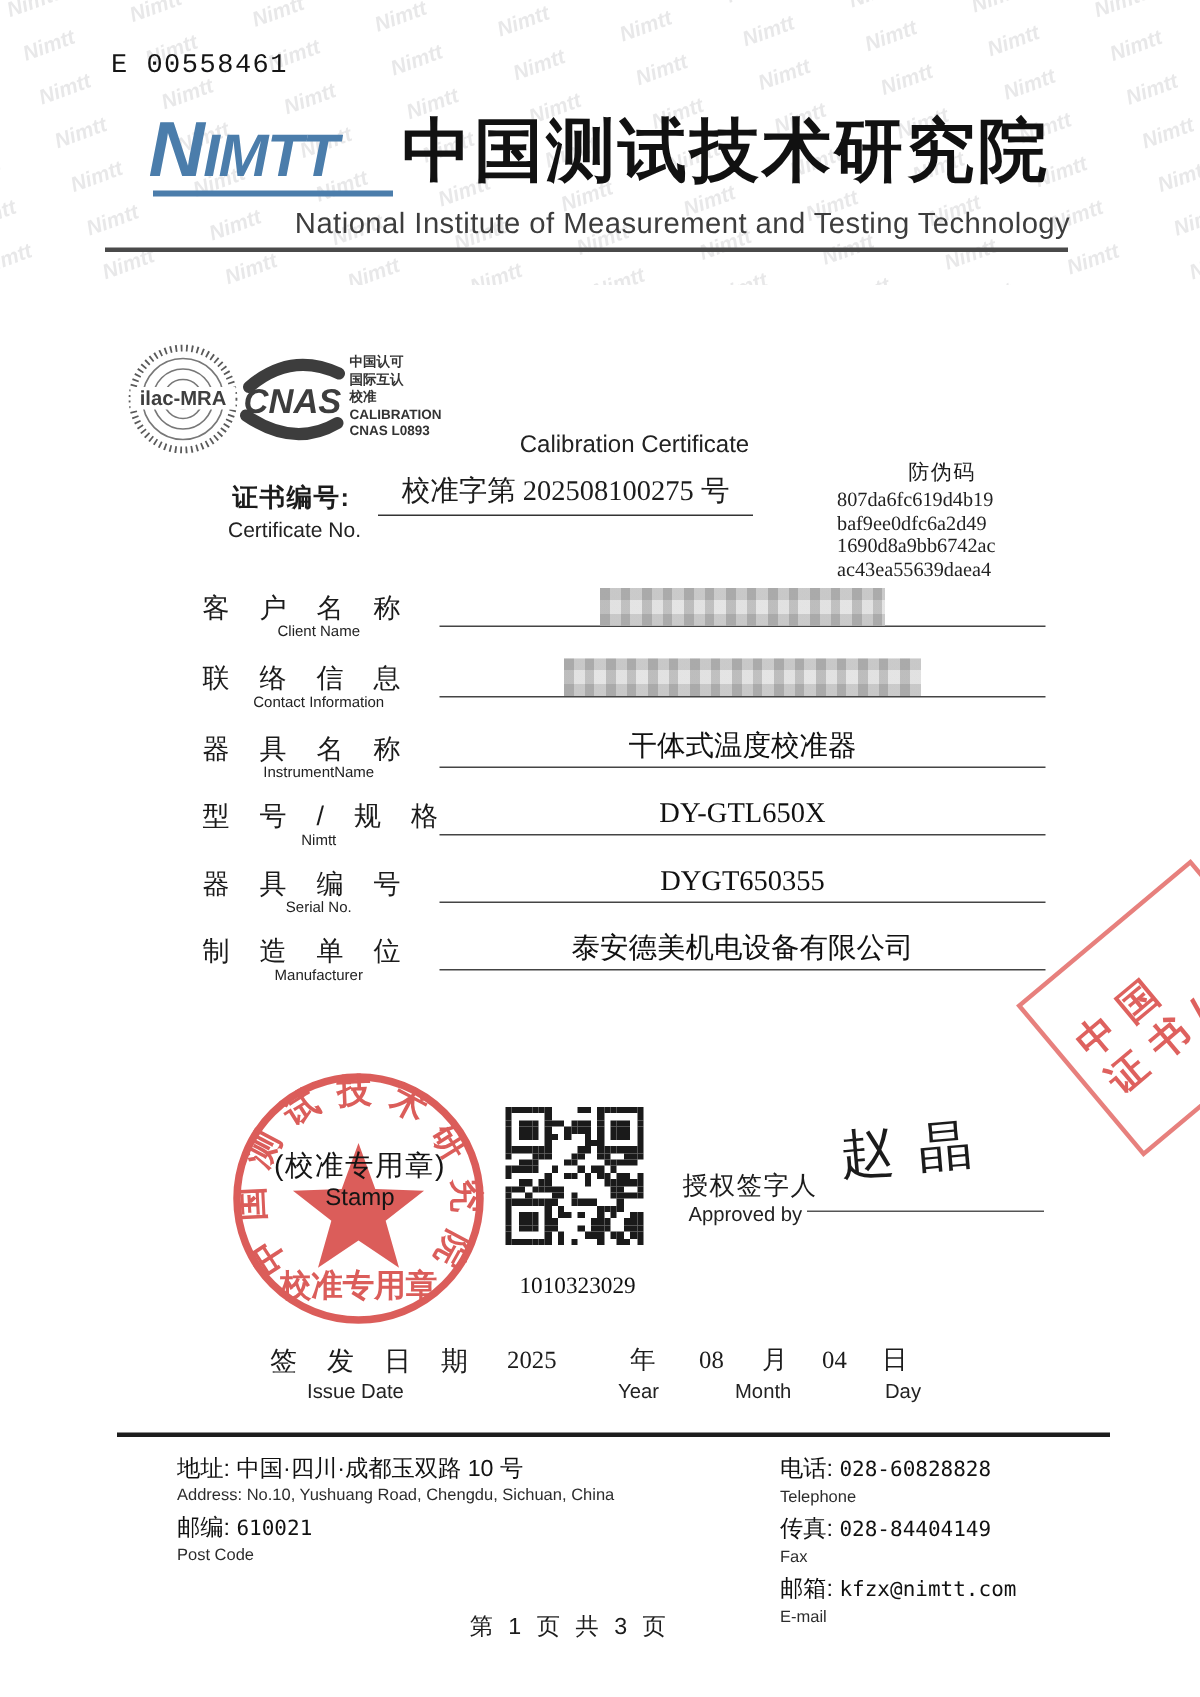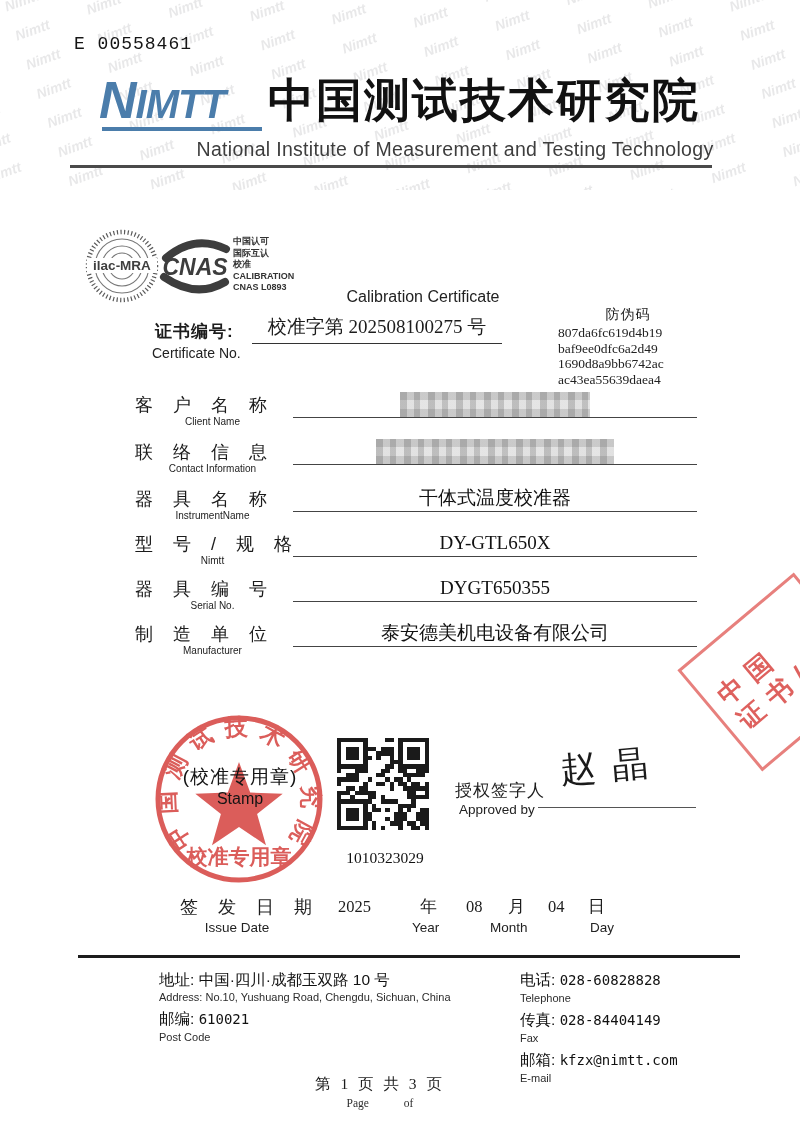--- a/index.html
+++ b/index.html
@@ -76,27 +76,27 @@
     font-size:36px;letter-spacing:16px;color:#1b1b1b;transform:rotate(-5deg);white-space:nowrap;}
   
   .issue-cn{position:absolute;left:180px;top:895px;font-size:18px;letter-spacing:5px;word-spacing:5px;font-weight:500;}
   .issue-en{position:absolute;left:182px;top:920px;width:110px;text-align:center;font-size:13.5px;color:#222;}
   .d-val{position:absolute;top:897px;font-family:"Liberation Serif",serif;font-size:16.5px;}
   .d-cn{position:absolute;top:895px;font-size:17px;}
   .d-en{position:absolute;top:920px;font-size:13.5px;color:#222;}
   
   .footer-rule{position:absolute;left:78px;top:955px;width:662px;height:3px;background:#1d1d1d;}
   .fcol{position:absolute;top:969px;}
-  .fcol-left{left:118px;width:390px;margin-left:41px;}
+  .fcol-left{left:118px;width:390px;}
   .fcol-right{left:520px;width:240px;}
   .f-pair{margin-bottom:4px;}
   .f-cn{font-size:15.5px;line-height:21px;color:#111;}
   .f-cn .f-val{font-family:"DejaVu Sans Mono",monospace;font-size:14px;}
   .f-en2{font-size:11px;line-height:14px;color:#2c2c2c;}
-  .page-num{position:absolute;left:0;top:1074px;width:760px;text-align:center;font-family:Liberation Serif, serif;}
+  .page-num{position:absolute;left:0;top:1074px;width:760px;text-align:center;}
   .page-num .pn-cn{font-size:15.5px;letter-spacing:3px;}
   .page-num .pn-en{font-size:11.5px;color:#2c2c2c;margin-top:2px;}
   .page-num .pn-en span{display:inline-block;}
   .page-num .pn-of{margin-left:32px;}
 </style>
 </head>
 <body>
 
 <div class="page">
 
@@ -479,19 +479,15 @@
       <div class="f-en2">Fax</div>
     </div>
     <div class="f-pair">
       <div class="f-cn"><span>邮箱:</span> <span class="f-val">kfzx@nimtt.com</span></div>
       <div class="f-en2">E-mail</div>
     </div>
   </div>
 
   <div class="page-num">
     <div class="pn-cn">第 1 页 共 3 页</div>
-    <div class="pn-en">
-      <span>Page</span>
-      <span class="pn-of">of</span>
-    </div>
   </div>
 
 </div>
 
 </body></html>

